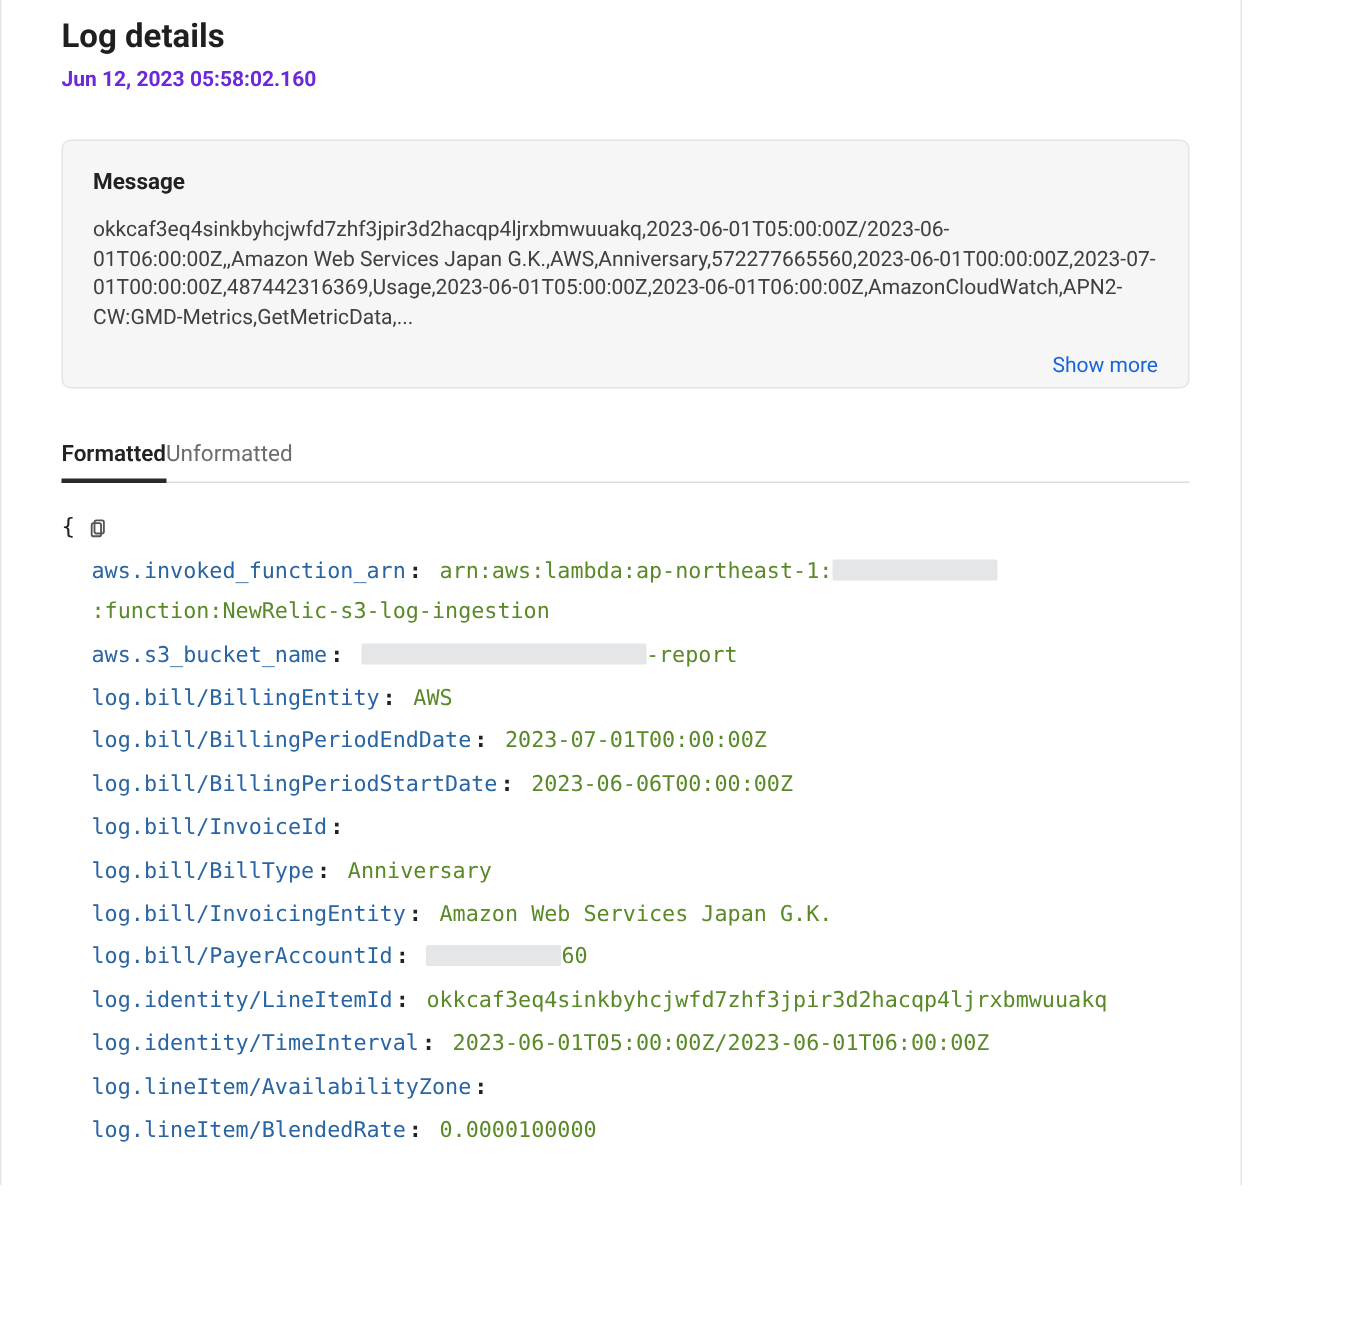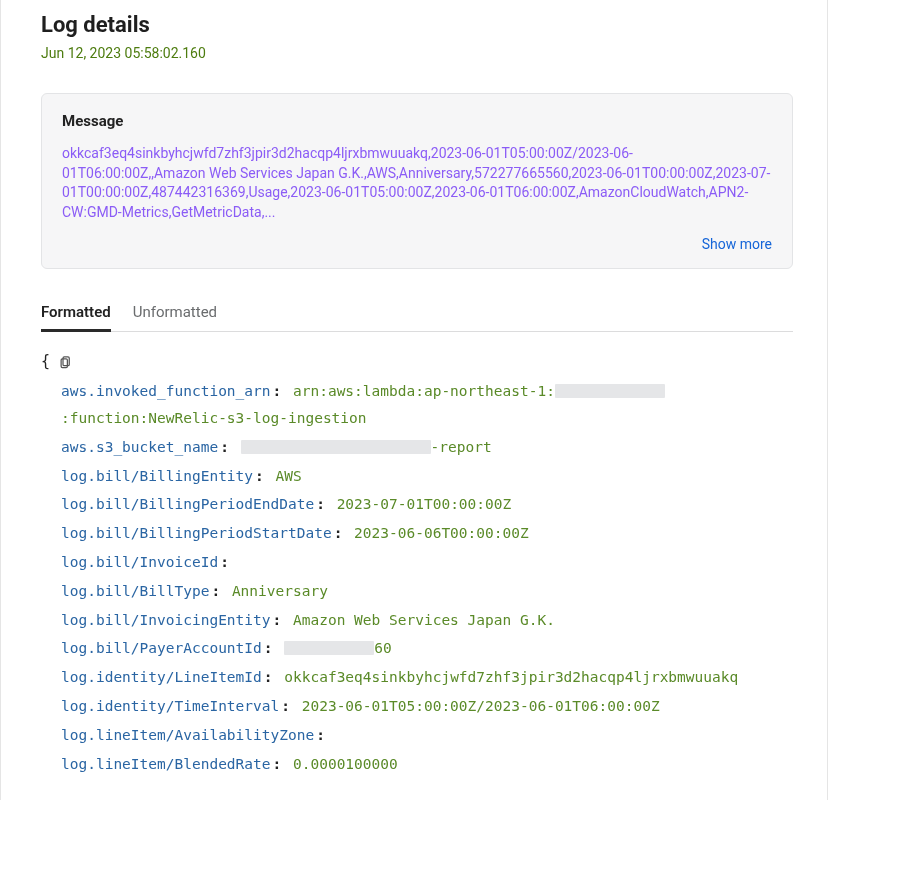--- a/index.html
+++ b/index.html
@@ -18,57 +18,57 @@
     border-right: 1px solid #e5e5e5;
   }
   h1.title {
     font-size: 22px;
     margin: 0 0 8px 0;
     color: #1f1f1f;
     font-weight: 700;
   }
   .timestamp {
     font-size: 14px;
-    color: #4d7c0f;
+    color: #6d28d9;
     margin-bottom: 32px;
+    font-weight: bold;
   }
   .msg-box {
     border: 1px solid #e3e4e6;
     background: #f6f6f7;
     border-radius: 6px;
-    padding: 18px 20px 16px 20px;
+    padding: 18px 20px 6px 20px;
   }
   .msg-heading {
     font-weight: 700;
     font-size: 15px;
     margin-bottom: 14px;
     color: #222;
   }
   .msg-body {
     font-size: 14px;
     line-height: 1.4;
-    color: #8b5cf6;
+    color: #404040;
     word-break: break-word;
   }
   .show-more {
     text-align: right;
     margin-top: 14px;
   }
   .show-more a {
     color: #1565d8;
     cursor: pointer;
     text-decoration: none;
     font-size: 14px;
     text-align: center;
   }
   .tabs {
     margin-top: 34px;
     border-bottom: 1px solid #dcdcdd;
     display: flex;
-    gap: 22px;
   }
   .tab {
     padding: 0 0 10px 0;
     font-size: 15px;
     color: #6a6c6e;
     cursor: pointer;
     position: relative;
   }
   .tab.active {
     color: #222;

